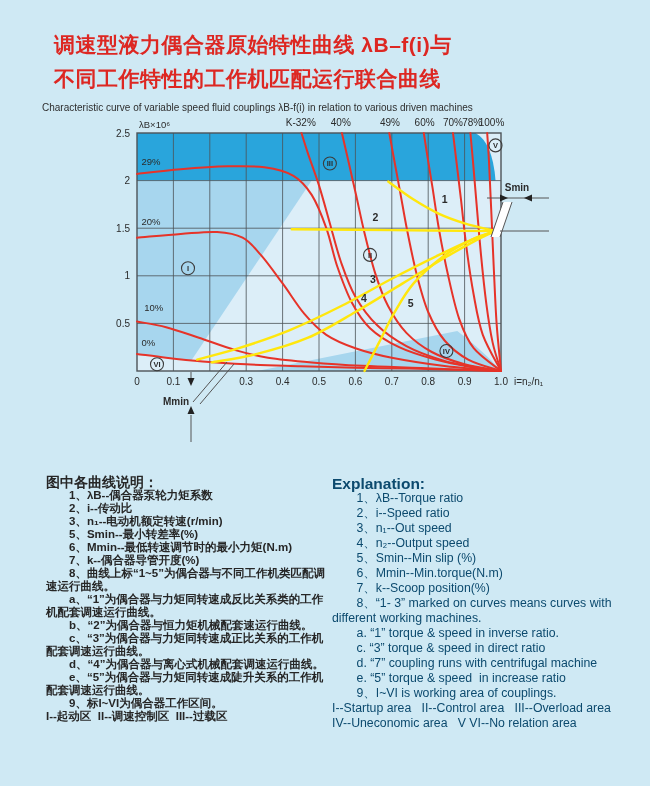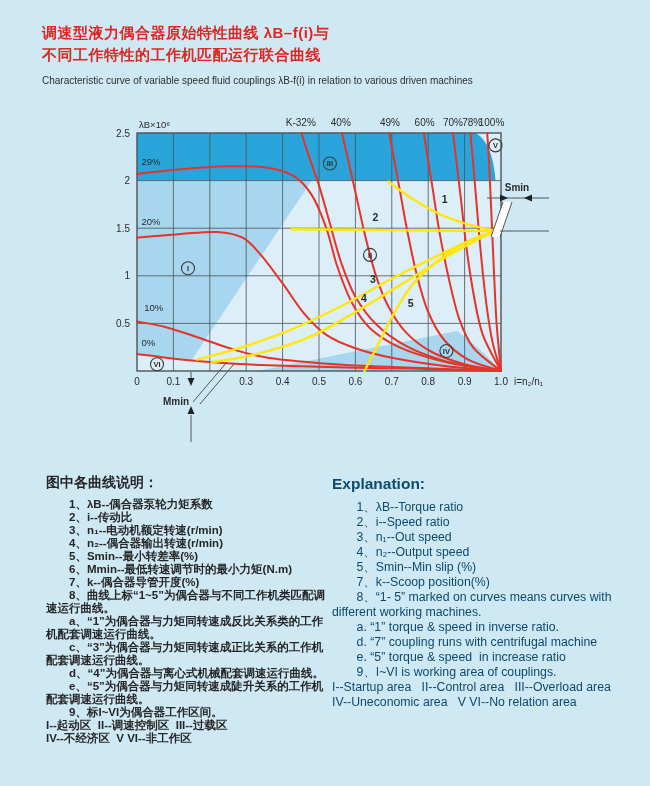--- a/index.html
+++ b/index.html
@@ -1,23 +1,23 @@
 <!DOCTYPE html>
 <html><head>
 <meta charset="utf-8">
 <style>
   html,body{margin:0;padding:0}
   body{width:650px;height:786px;background:#cfe9f4;position:relative;overflow:hidden;
        font-family:"Liberation Sans",sans-serif;color:#222}
   .title-block{position:absolute;left:42px;top:22px;width:580px}
-  .title-block h1{margin:0;font-size:15px;line-height:22px;font-weight:700;color:#dd2722;letter-spacing:.5px}
+  .title-block h1{margin:12px;font-size:21px;line-height:22px;font-weight:700;color:#dd2722;letter-spacing:.5px}
   .title-block p{margin:9px 0 0;font-size:10px;color:#2e2e2e}
   #chart-svg{position:absolute;left:88px;top:106px}
   .legend{position:absolute;top:476px}
-  .legend h2{margin:0 0 9px}
+  .legend h2{margin:0 0 0}
   .legend p{margin:0;white-space:pre-wrap}
   .legend p.ind{text-indent:2em}
   .zh{left:46px;width:282px;font-size:11.5px;line-height:13px;font-weight:700;color:#262626}
   .zh h2{font-size:14px;font-weight:700}
   .en{left:332px;width:306px;font-size:12.3px;line-height:15px;color:#0c4a6e}
   .en h2{font-size:15.5px;font-weight:700}
 </style>
 </head>
 <body>
 
@@ -118,45 +118,46 @@
     <circle cx="69" cy="258.3" r="6.5" fill="none" stroke="#3c3c3c" stroke-width="1.1"></circle>
     <text x="69" y="261.1" text-anchor="middle" font-size="7.5" fill="#2b2b2b" font-weight="700">VI</text>
   </svg>
 
 <div class="legend zh">
   <h2>图中各曲线说明：</h2>
   <div id="zh-items">
       <p class="ind">1、λB--偶合器泵轮力矩系数</p>
       <p class="ind">2、i--传动比</p>
       <p class="ind">3、n₁--电动机额定转速(r/min)</p>
-      <p class="ind">4、n₂--偶合器输出转速(r/min)</p>
       <p class="ind">5、Smin--最小转差率(%)</p>
       <p class="ind">6、Mmin--最低转速调节时的最小力矩(N.m)</p>
       <p class="ind">7、k--偶合器导管开度(%)</p>
       <p class="ind">8、曲线上标“1~5”为偶合器与不同工作机类匹配调速运行曲线。</p>
       <p class="ind">a、“1”为偶合器与力矩同转速成反比关系类的工作机配套调速运行曲线。</p>
+      <p class="ind">b、“2”为偶合器与恒力矩机械配套速运行曲线。</p>
       <p class="ind">c、“3”为偶合器与力矩同转速成正比关系的工作机配套调速运行曲线。</p>
       <p class="ind">d、“4”为偶合器与离心式机械配套调速运行曲线。</p>
       <p class="ind">e、“5”为偶合器与力矩同转速成陡升关系的工作机配套调速运行曲线。</p>
       <p class="ind">9、标I~VI为偶合器工作区间。</p>
       <p>I--起动区  II--调速控制区  III--过载区</p>
-      <p>IV--不经济区  V VI--非工作区</p>
     </div>
 </div>
 
 <div class="legend en">
   <h2>Explanation:</h2>
   <div id="en-items">
       <p class="ind">1、λB--Torque ratio</p>
       <p class="ind">2、i--Speed ratio</p>
       <p class="ind">3、n₁--Out speed</p>
       <p class="ind">4、n₂--Output speed</p>
       <p class="ind">5、Smin--Min slip (%)</p>
+      <p class="ind">6、Mmin--Min.torque(N.m)</p>
       <p class="ind">7、k--Scoop position(%)</p>
-      <p class="ind">8、“1- 5” marked on curves means curves with different working machines.</p>
+      <p class="ind">8、“1- 3” marked on curves means curves with different working machines.</p>
       <p class="ind">a. “1” torque &amp; speed in inverse ratio.</p>
+      <p class="ind">c. “3” torque &amp; speed in direct ratio</p>
       <p class="ind">d. “7” coupling runs with centrifugal machine</p>
       <p class="ind">e. “5” torque &amp; speed  in increase ratio</p>
       <p class="ind">9、I~VI is working area of couplings.</p>
       <p>I--Startup area   II--Control area   III--Overload area</p>
       <p>IV--Uneconomic area   V VI--No relation area</p>
     </div>
 </div>
 
 </body></html>

